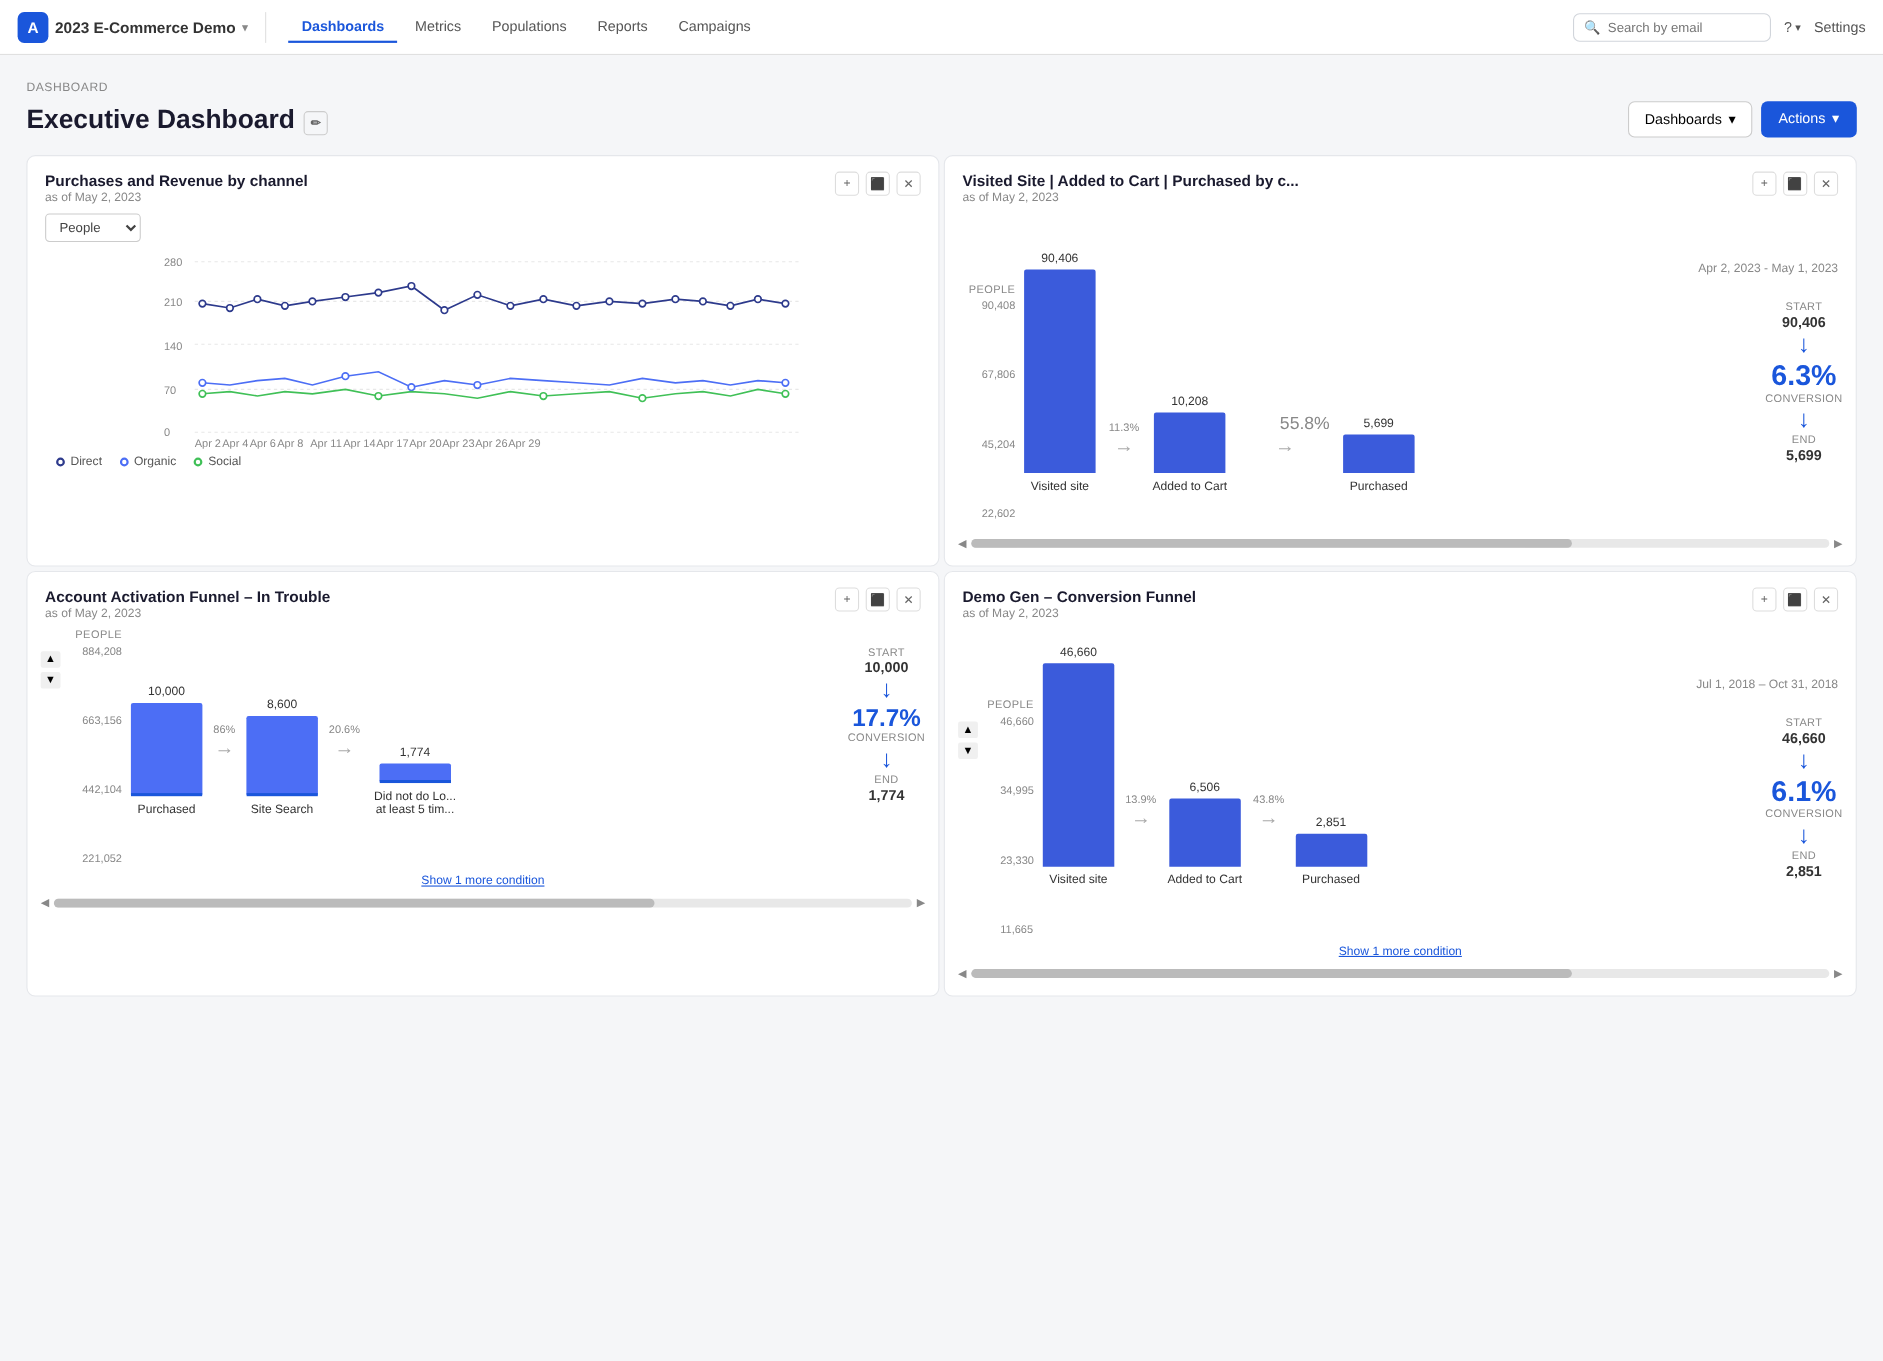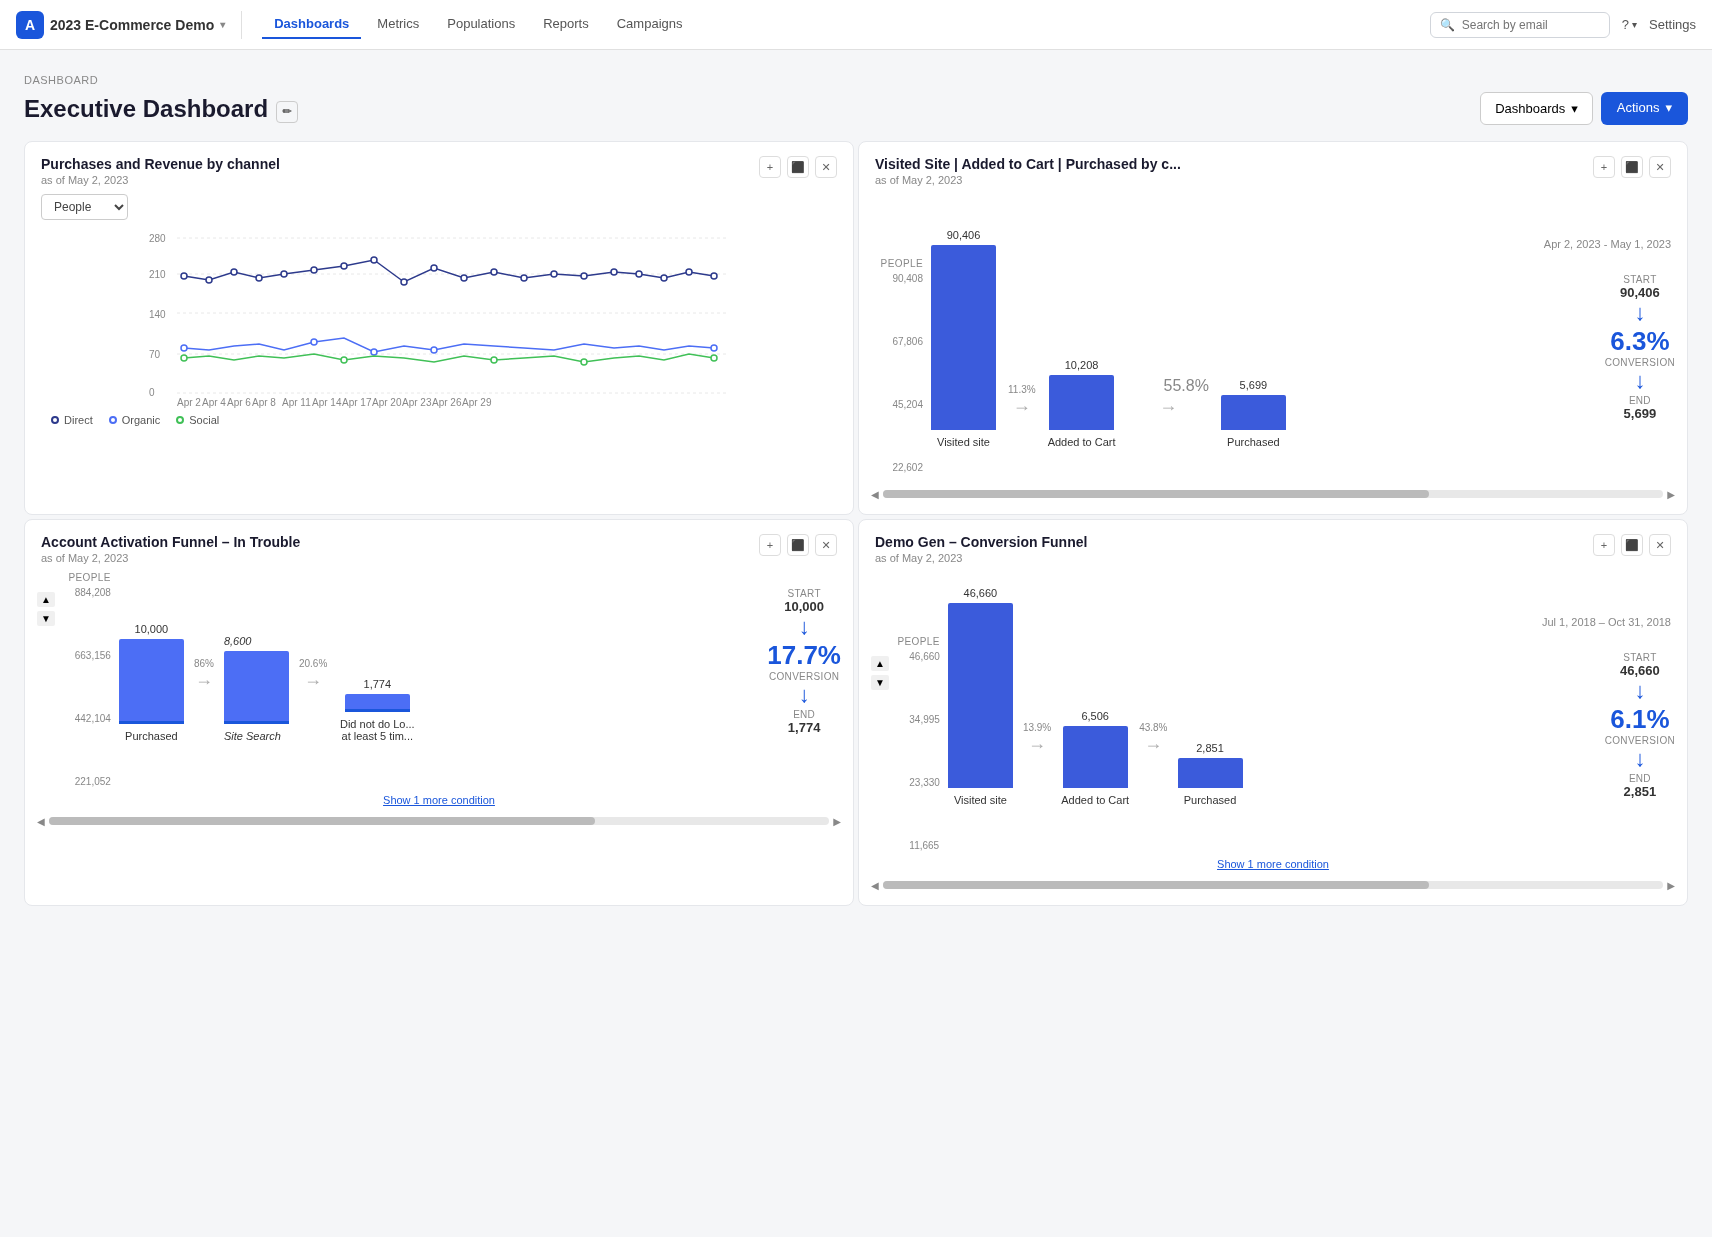--- a/index.html
+++ b/index.html
@@ -321,21 +321,21 @@
             <span style="font-size:11px;font-weight:500;margin-bottom:4px;">10,000</span>
             <div style="background:#4c6ef5;width:65px;height:85px;border-radius:2px 2px 0 0;border-bottom:3px solid #1a56db;"></div>
             <span style="font-size:11px;margin-top:6px;font-weight:500;">Purchased</span>
           </div>
 
           <div style="display:flex;flex-direction:column;align-items:center;padding:0 10px;margin-bottom:52px;">
             <span style="font-size:10px;color:#888;">86%</span>
             <span style="color:#aaa;font-size:18px;">→</span>
           </div>
 
-          <div style="display:flex;flex-direction:column;align-items:flex-start;font-style:italic;">
+          <div style="display:flex;flex-direction:column;align-items:center;">
             <span style="font-size:11px;font-weight:500;margin-bottom:4px;">8,600</span>
             <div style="background:#4c6ef5;width:65px;height:73px;border-radius:2px 2px 0 0;border-bottom:3px solid #1a56db;"></div>
             <span style="font-size:11px;margin-top:6px;font-weight:500;text-align:center;">Site Search</span>
           </div>
 
           <div style="display:flex;flex-direction:column;align-items:center;padding:0 10px;margin-bottom:52px;">
             <span style="font-size:10px;color:#888;">20.6%</span>
             <span style="color:#aaa;font-size:18px;">→</span>
           </div>
 
@@ -343,21 +343,21 @@
             <span style="font-size:11px;font-weight:500;margin-bottom:4px;">1,774</span>
             <div style="background:#4c6ef5;width:65px;height:18px;border-radius:2px 2px 0 0;border-bottom:3px solid #1a56db;"></div>
             <span style="font-size:11px;margin-top:6px;font-weight:500;text-align:center;max-width:80px;overflow:hidden;">Did not do Lo... at least 5 tim...</span>
           </div>
         </div>
 
         <div style="display:flex;flex-direction:column;align-items:center;justify-content:center;min-width:75px;padding-left:10px;padding-top:16px;">
           <span style="font-size:10px;color:#888;text-transform:uppercase;letter-spacing:0.3px;">START</span>
           <span style="font-size:13px;font-weight:600;">10,000</span>
           <div style="font-size:22px;color:#1a56db;line-height:1.2;">↓</div>
-          <span style="font-size:26px;font-weight:700;color:#1a56db;">17.7%</span>
+          <span style="font-size:22px;font-weight:700;color:#1a56db;">17.7%</span>
           <span style="font-size:10px;color:#888;text-transform:uppercase;letter-spacing:0.3px;">CONVERSION</span>
           <div style="font-size:22px;color:#1a56db;line-height:1.2;">↓</div>
           <span style="font-size:10px;color:#888;text-transform:uppercase;letter-spacing:0.3px;">END</span>
           <span style="font-size:13px;font-weight:600;">1,774</span>
         </div>
       </div>
       <div style="text-align:center;">
         <span style="font-size:11px;color:#1a56db;cursor:pointer;text-decoration:underline;">Show 1 more condition</span>
       </div>
 

